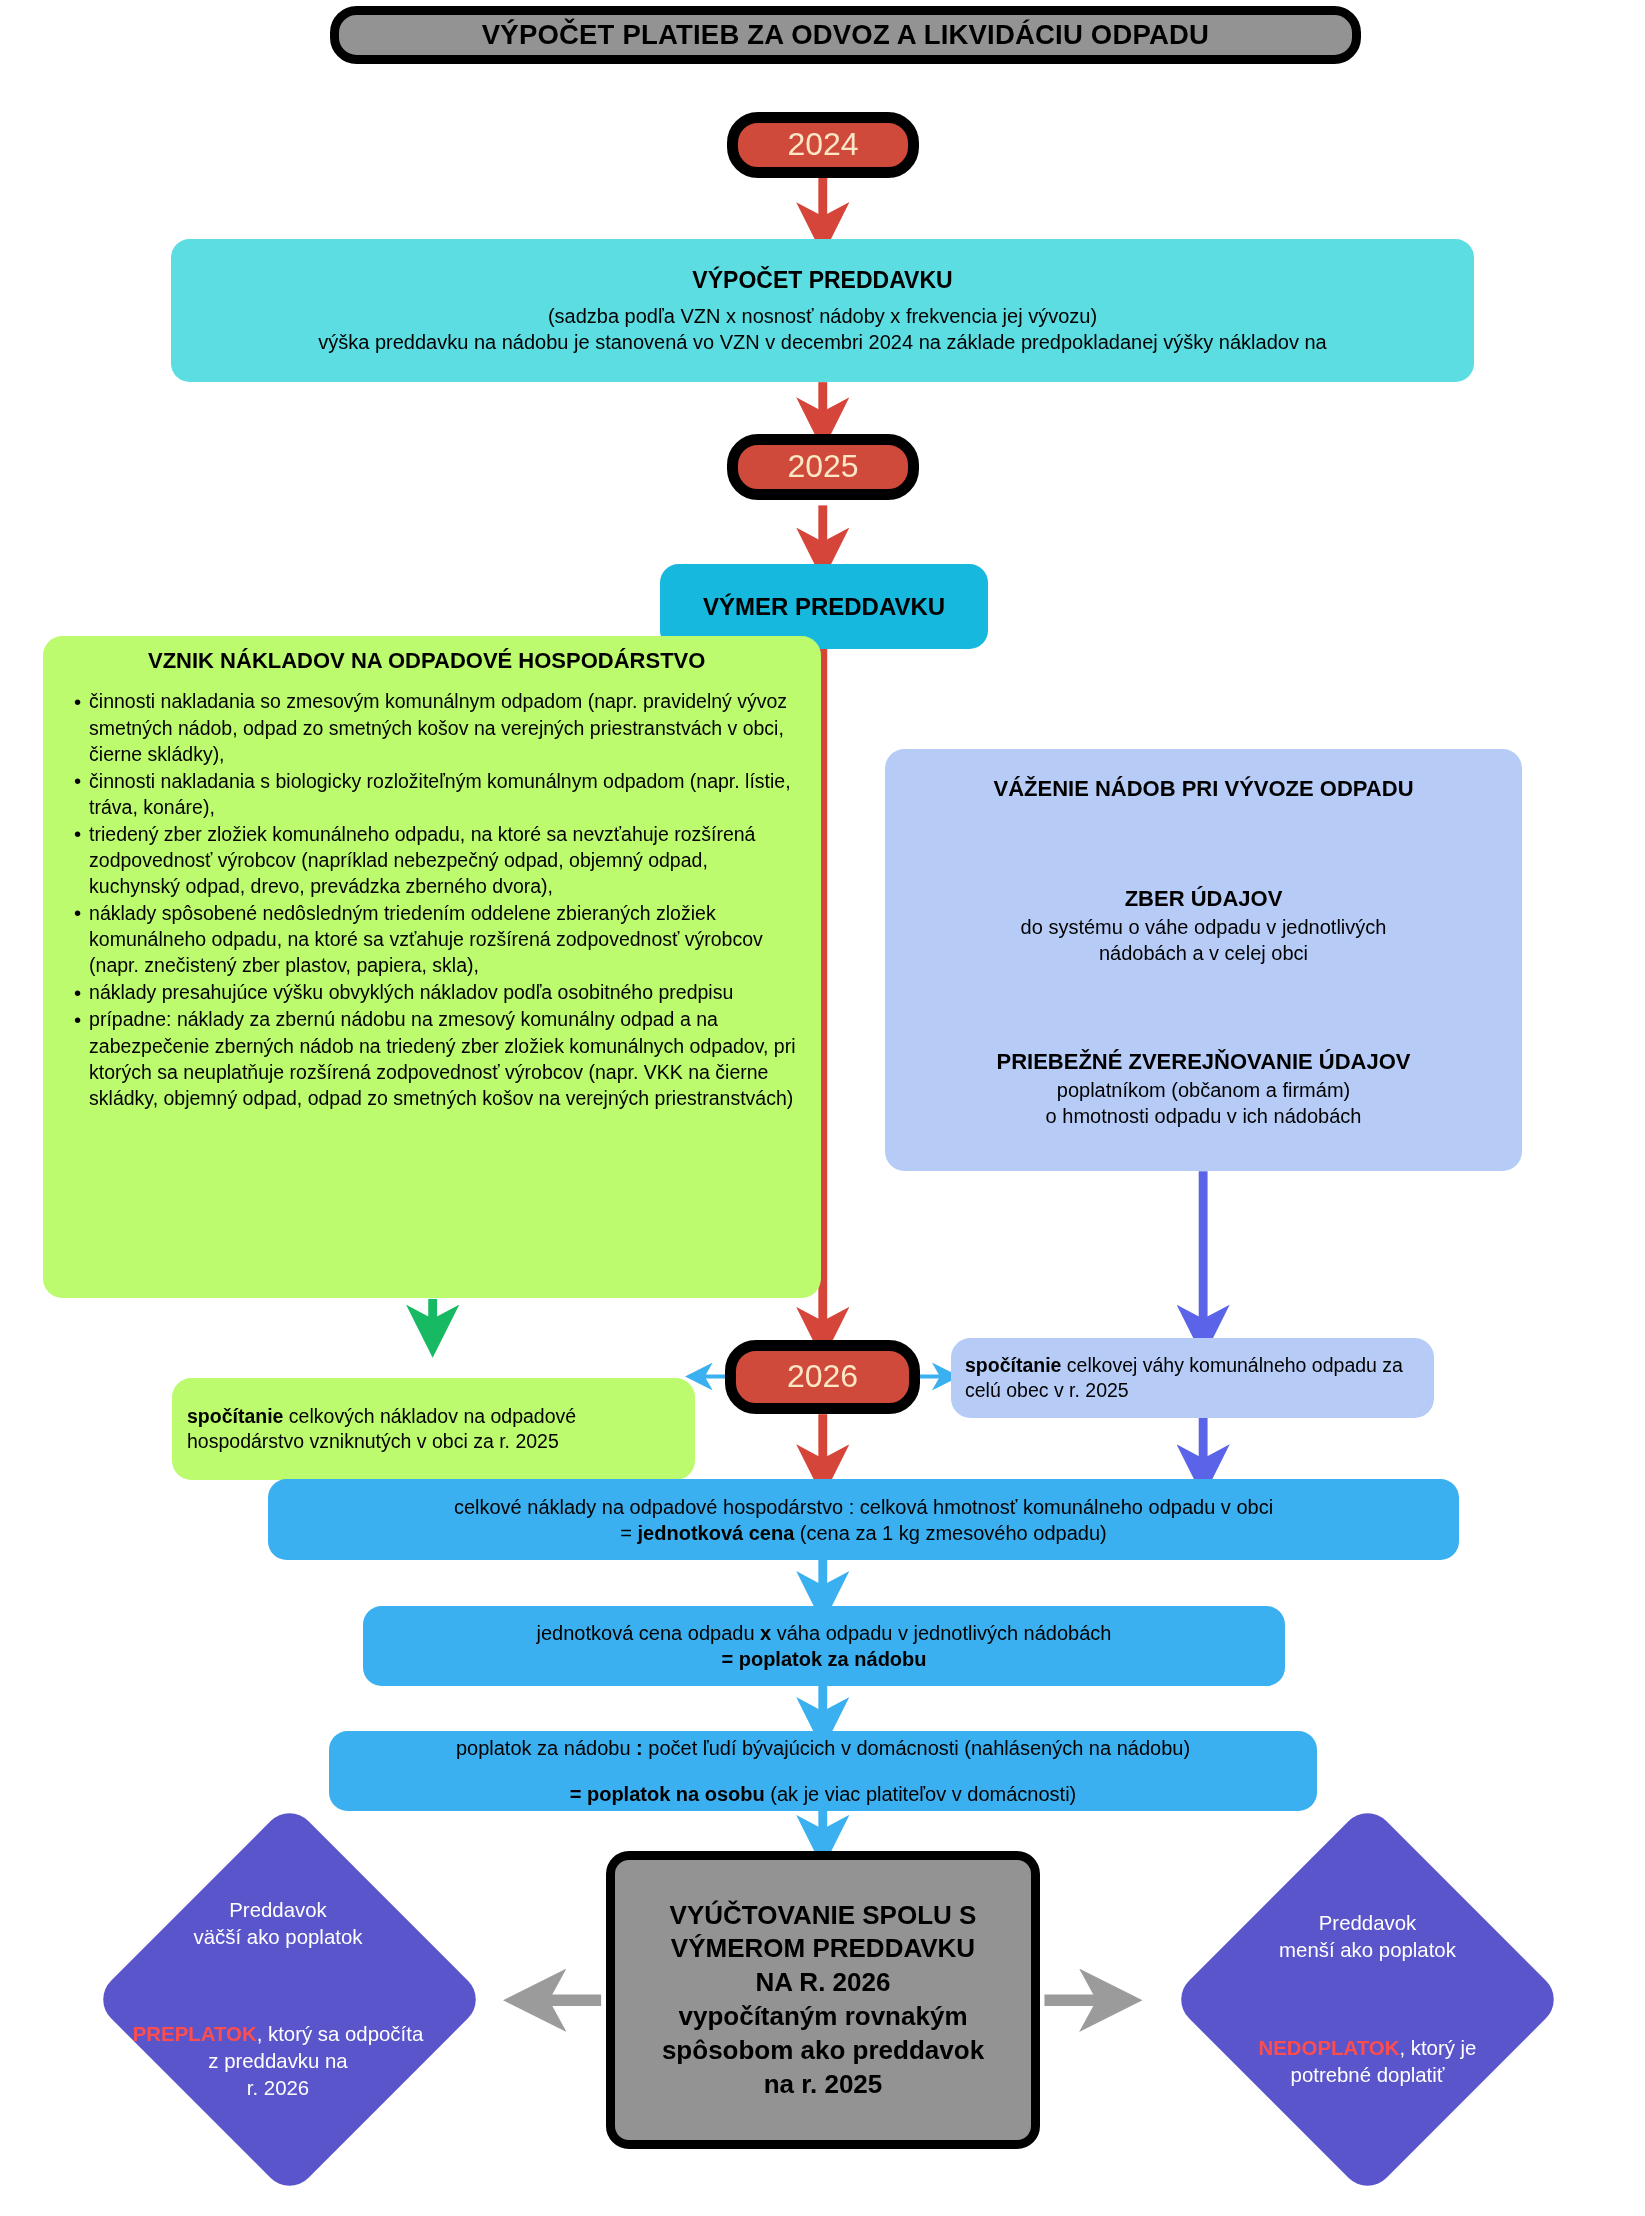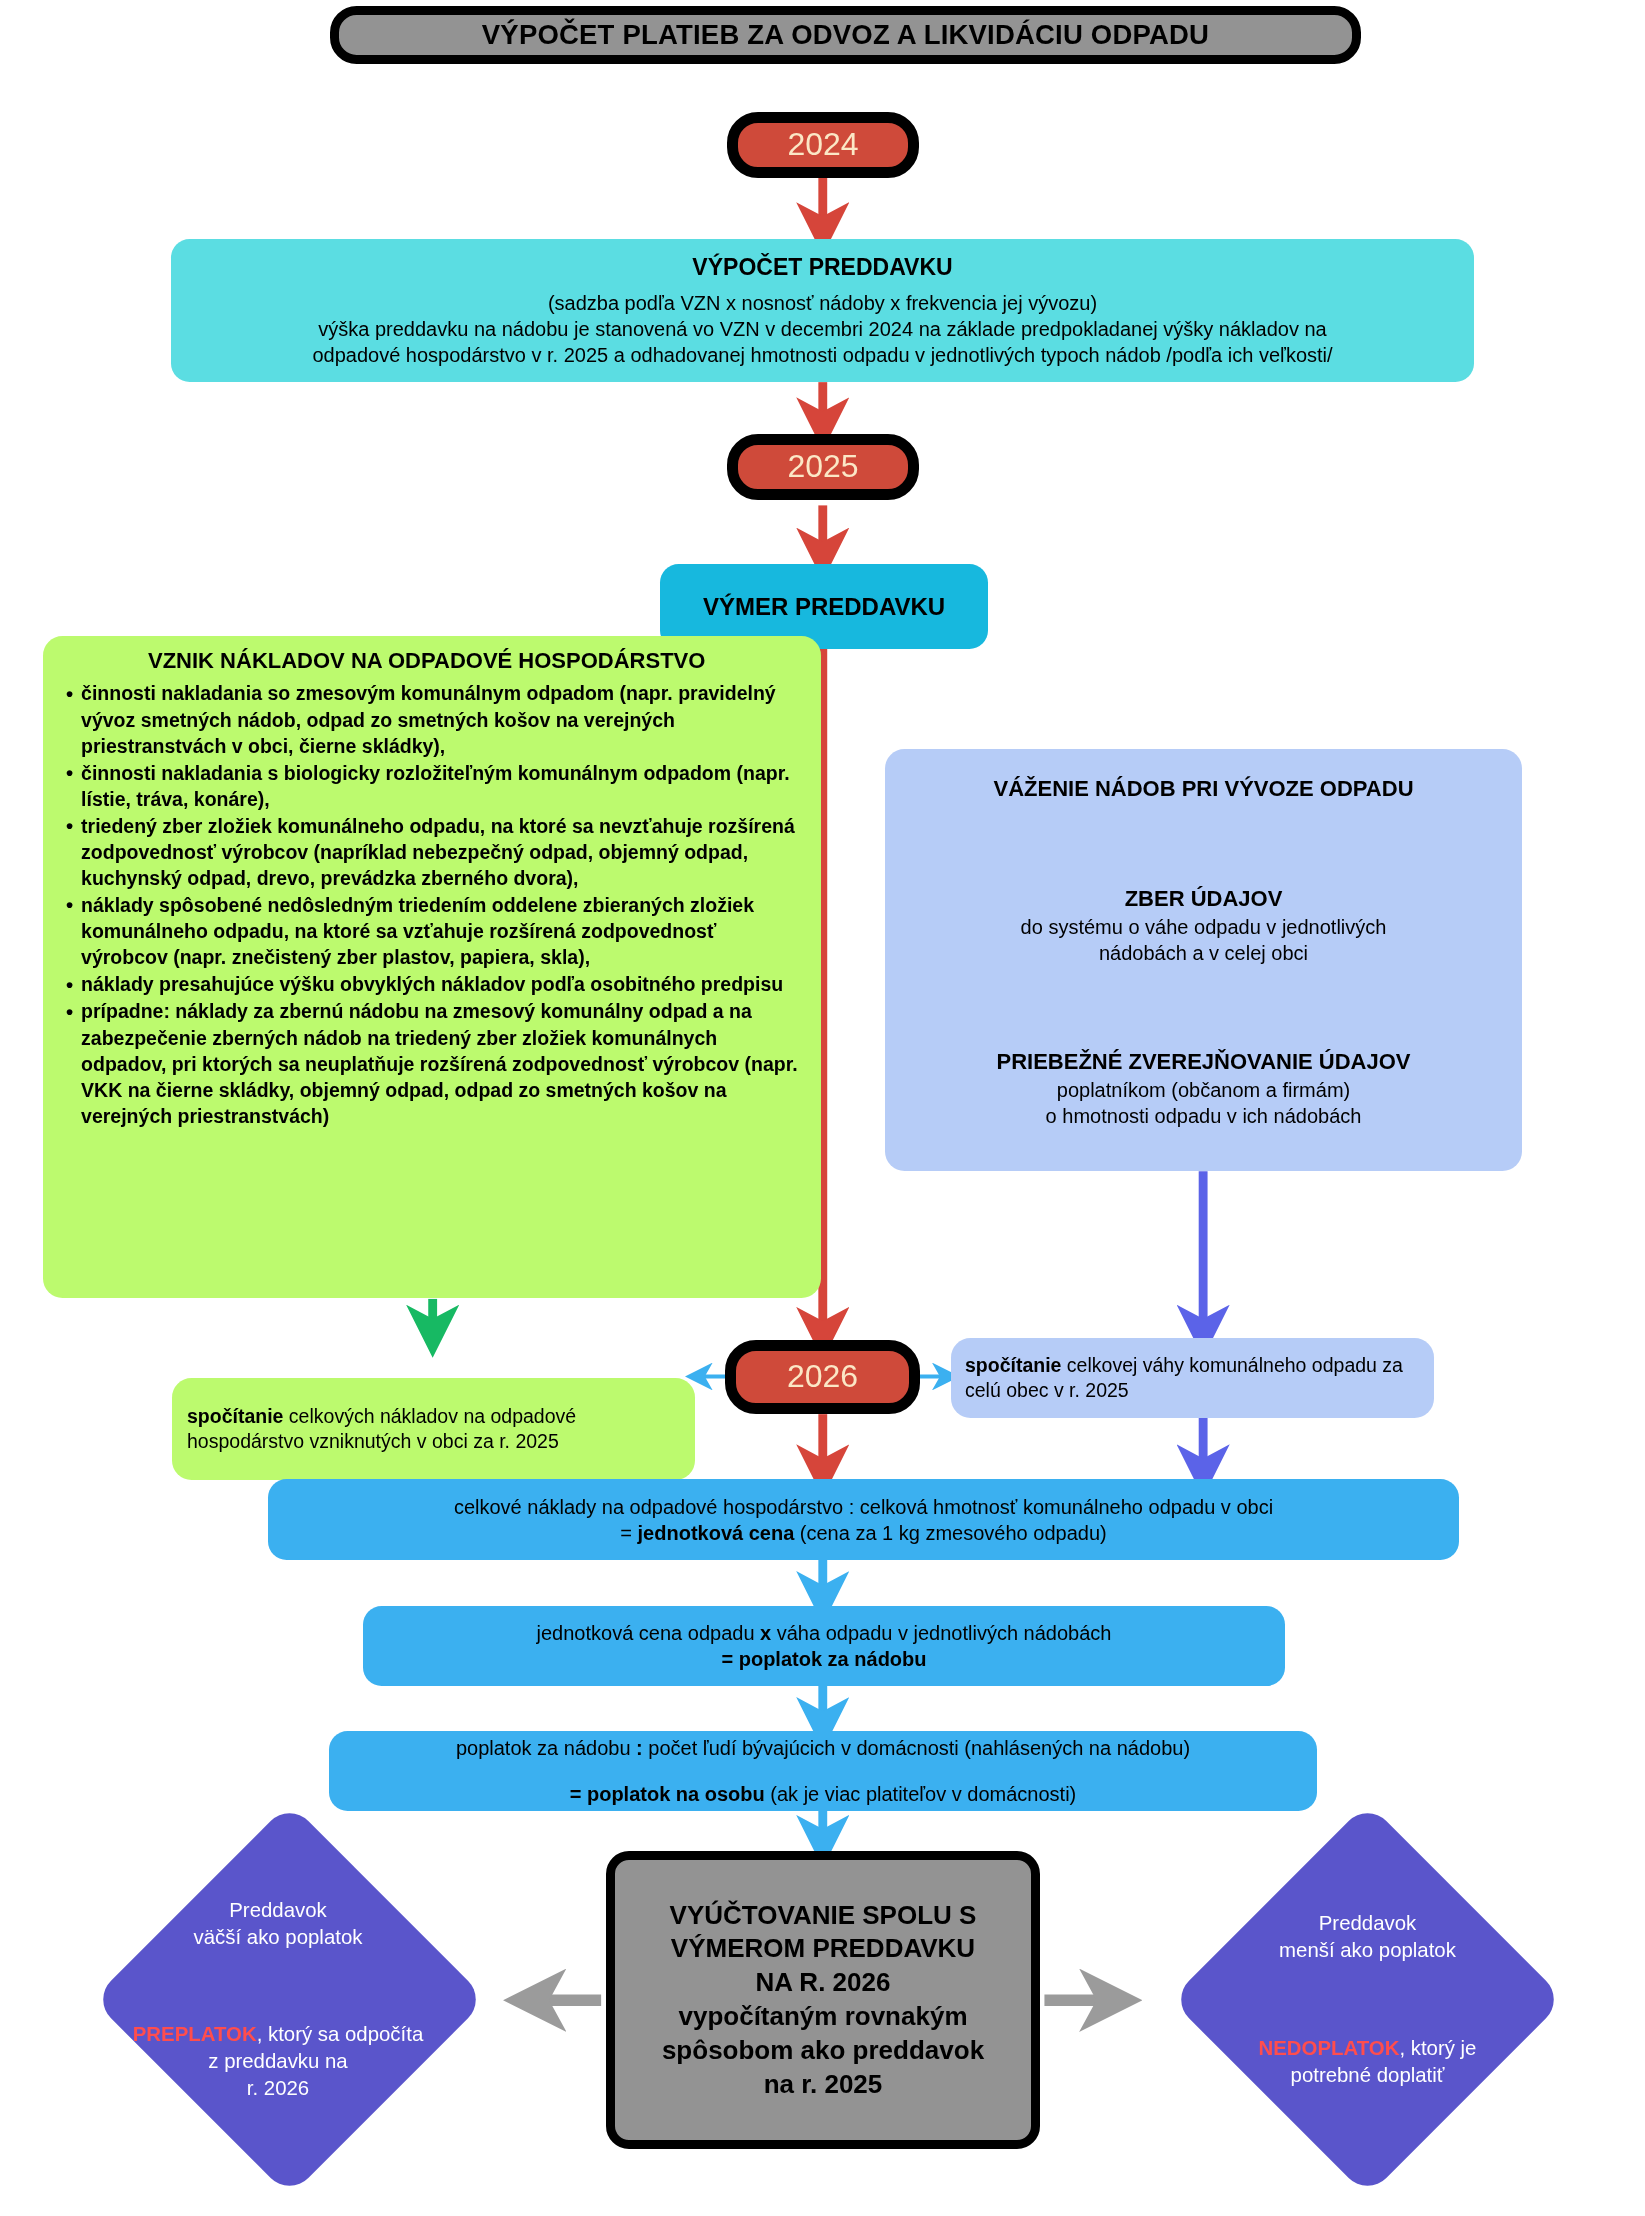--- a/index.html
+++ b/index.html
@@ -86,24 +86,23 @@
     display:flex;
     flex-direction:column;
     align-items:center;
     justify-content:center;
     line-height:1.33;
   }
 
   
   .hd{font-weight:bold;}
   ul.bullets{
-    margin:0;
+    margin:8px;
     padding:0 0 0 20.4px;
     list-style:none;
-    font-weight:bold;
   }
   ul.bullets li{
     position:relative;
     margin:0 0 0.9px 0;
     padding-left:15px;
     line-height:1.34;
   }
   ul.bullets li:before{
     content:"\2022";
     position:absolute;
@@ -188,21 +187,20 @@
   </div>
 
   <div class="node year-badge" style="left:727px;top:112px;width:192px;height:66px;font-size:32px;">
     <span>2024</span>
   </div>
 
   <div class="node teal-big" style="left:171px;top:239px;width:1303px;height:143px;font-size:20px;padding:8px 15px;">
     <div class="hd" style="font-size:23px;margin-bottom:6.2px;">VÝPOČET PREDDAVKU</div>
     <div>(sadzba podľa VZN x nosnosť nádoby x frekvencia jej vývozu)</div>
     <div>výška preddavku na nádobu je stanovená vo VZN v decembri 2024 na základe predpokladanej výšky nákladov na</div>
-    <div>odpadové hospodárstvo v r. 2025 a odhadovanej hmotnosti odpadu v jednotlivých typoch nádob /podľa ich veľkosti/</div>
   </div>
 
   <div class="node year-badge" style="left:727px;top:434px;width:192px;height:66px;font-size:32px;">
     <span>2025</span>
   </div>
 
   <div class="node cyan-box" style="left:660px;top:564px;width:328px;height:85px;font-size:24px;">
     <span>VÝMER PREDDAVKU</span>
   </div>
 

